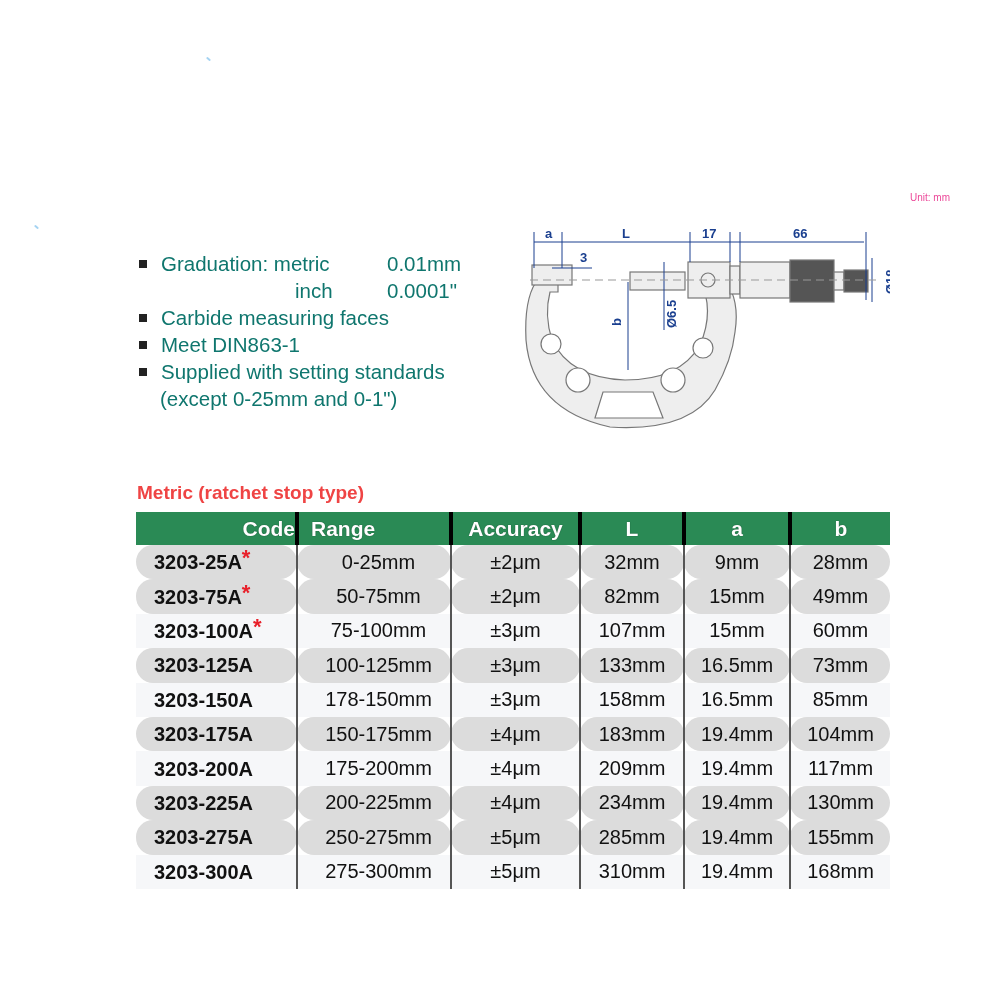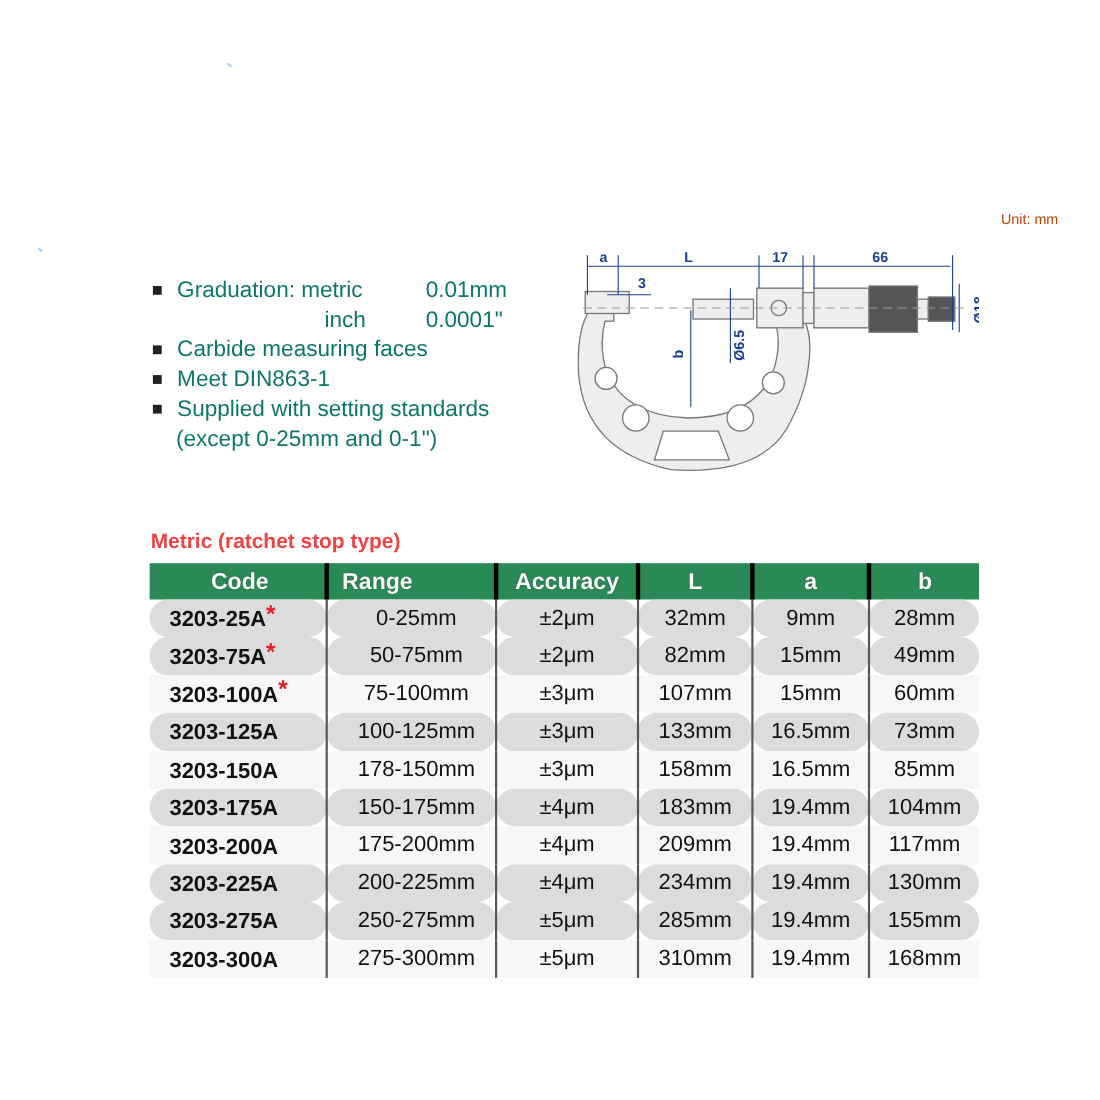--- a/index.html
+++ b/index.html
@@ -1,31 +1,31 @@
 <!DOCTYPE html>
 <html><head>
 <meta charset="utf-8">
 <style>
   html, body { margin:0; padding:0; background:#ffffff; }
   body { width:1000px; height:1000px; position:relative; overflow:hidden;
          font-family:"Liberation Sans", sans-serif; color:#1a1a1a; }
   .speck { position:absolute; width:5px; height:2px; background:#8fc8ef; border-radius:2px; transform:rotate(40deg); opacity:.8; }
-  .unit { position:absolute; left:910px; top:192px; font-size:13px; color:#c2410c; }
+  .unit { position:absolute; left:910px; top:192px; font-size:10px; color:#ec4899; }
   .features { position:absolute; left:137px; top:250px; font-size:20.5px; line-height:27px; color:#0f766e; }
   .feat { position:relative; padding-left:24px; white-space:nowrap; }
   .feat .bullet { position:absolute; left:2px; top:10px; width:8px; height:8px; background:#222; }
   .grad-label { display:inline-block; width:226px; }
   .indent { display:inline-block; width:134px; }
   .inchlbl { display:inline-block; width:92px; }
   .diagram { position:absolute; left:510px; top:220px; width:380px; height:220px; }
   .tbl-title { position:absolute; left:137px; top:482px; font-size:19px; font-weight:bold; color:#ef4444; }
   table { position:absolute; left:136px; top:512px; border-collapse:collapse; width:754px; table-layout:fixed; }
   th { background:#2a8a55; color:#fff; font-weight:bold; font-size:21px; height:33px; padding:0; text-align:center;
        border-left:4px solid #000000; text-shadow:0 0 1px #0b3b22; }
-  th:first-child { border-left:none; text-align:center; padding-left:5px; }
+  th:first-child { border-left:none; text-align:right; padding-left:5px; }
   th.left { text-align:left; padding-left:12px; }
   td { font-size:20px; height:34.4px; padding:0; text-align:center; border-left:2px solid #555; color:#111; white-space:nowrap; }
   td:first-child { border-left:none; font-weight:bold; text-align:left; padding-left:18px; }
   td.range { text-align:center; padding-left:9px; }
   tr.gray td { background:#dcdcdc;border-radius:17px; }
   tr.white td { background:#f6f7f9; }
   .star { color:#e8202a; font-weight:bold; font-size:22px; position:relative; top:-4px; }
 </style>
 </head>
 <body>

